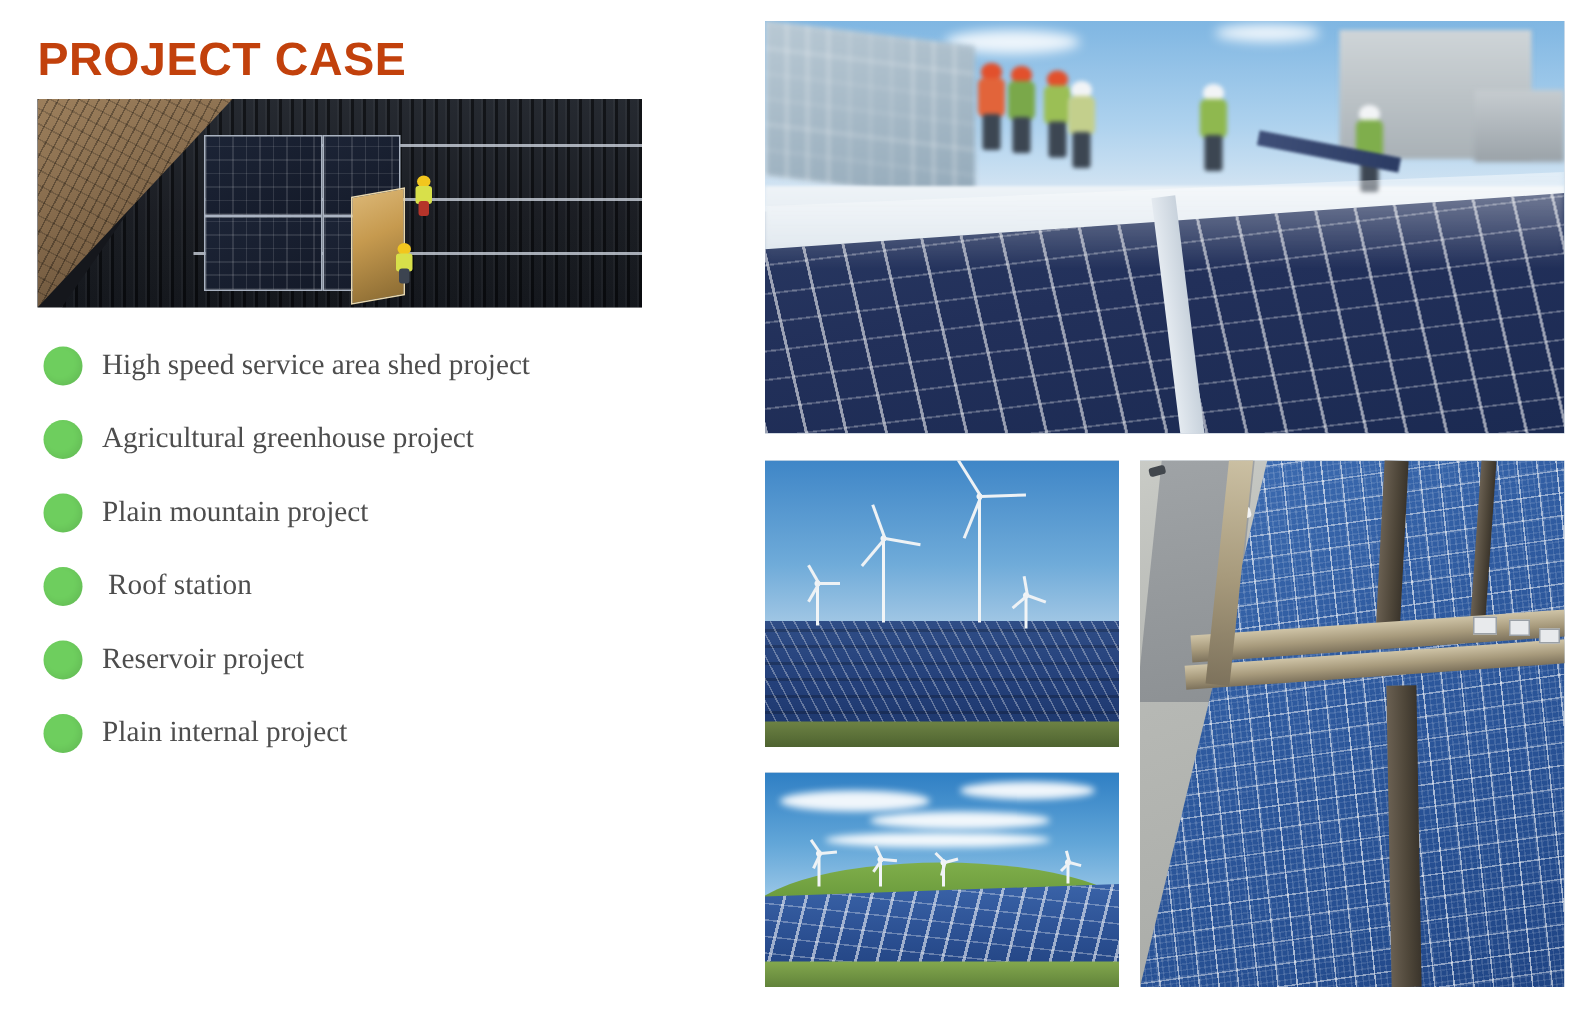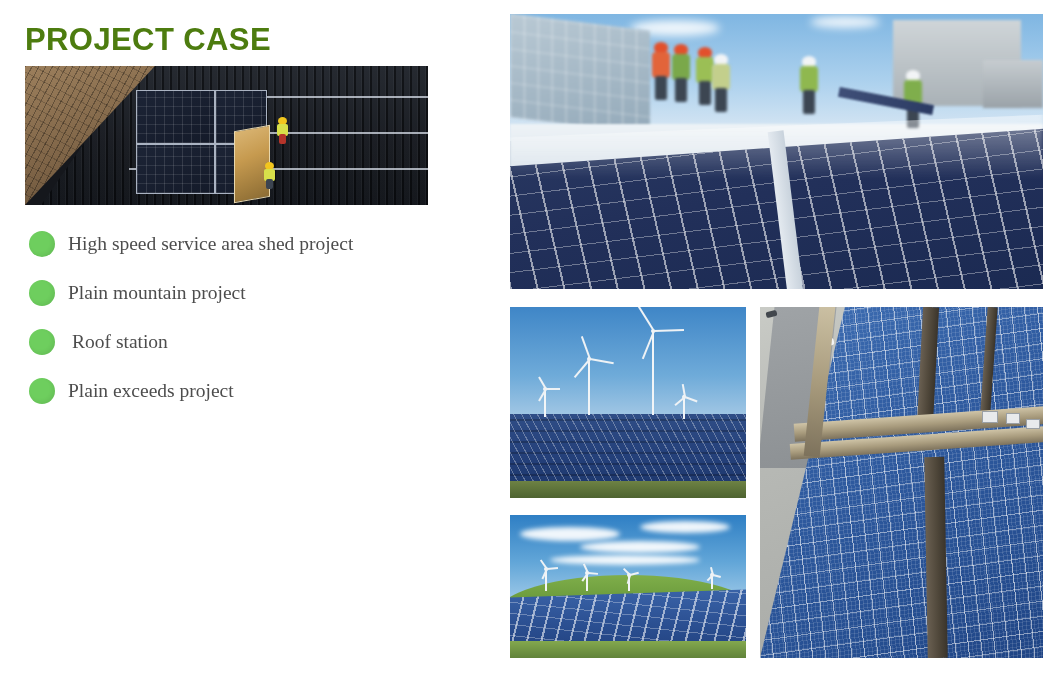--- a/index.html
+++ b/index.html
@@ -26,21 +26,21 @@
     left: 0; top: 0;
     width: 500px; height: 689px;
   }
 
   .page-title {
     position: absolute;
     left: 25px; top: 22px;
     font-size: 31px;
     font-weight: bold;
     letter-spacing: 0.4px;
-    color: #4d7c0f;
+    color: #c2410c;
     font-family: "Liberation Sans", sans-serif;
     white-space: nowrap;
   }
 
   
   .roof-photo {
     position: absolute;
     left: 25px; top: 66px;
     width: 403px; height: 139px;
     overflow: hidden;
@@ -323,35 +323,43 @@
       </div>
     </div>
 
     <div class="bullet-list">
 
       <div class="bullet-row">
         <span class="bullet-dot"></span>
         <span class="bullet-label">High speed service area shed project</span>
       </div>
 
+      <div class="bullet-row">
+        <span class="bullet-dot"></span>
+        <span class="bullet-label">Agricultural greenhouse project</span>
+      </div>
 
       <div class="bullet-row">
         <span class="bullet-dot"></span>
         <span class="bullet-label">Plain mountain project</span>
       </div>
 
       <div class="bullet-row indent">
         <span class="bullet-dot"></span>
         <span class="bullet-label"> Roof station</span>
       </div>
 
-
       <div class="bullet-row">
         <span class="bullet-dot"></span>
-        <span class="bullet-label">Plain exceeds project</span>
+        <span class="bullet-label">Reservoir project</span>
+      </div>
+
+      <div class="bullet-row">
+        <span class="bullet-dot"></span>
+        <span class="bullet-label">Plain internal project</span>
       </div>
 
     </div>
 
   </div>
 
   <div class="photo" id="photo-rooftop-crew">
     <div class="p1-sky"></div>
     <div class="p1-cloud" style="left:120px; top:6px; width:90px; height:16px;"></div>
     <div class="p1-cloud" style="left:300px; top:2px; width:70px; height:12px;"></div>

